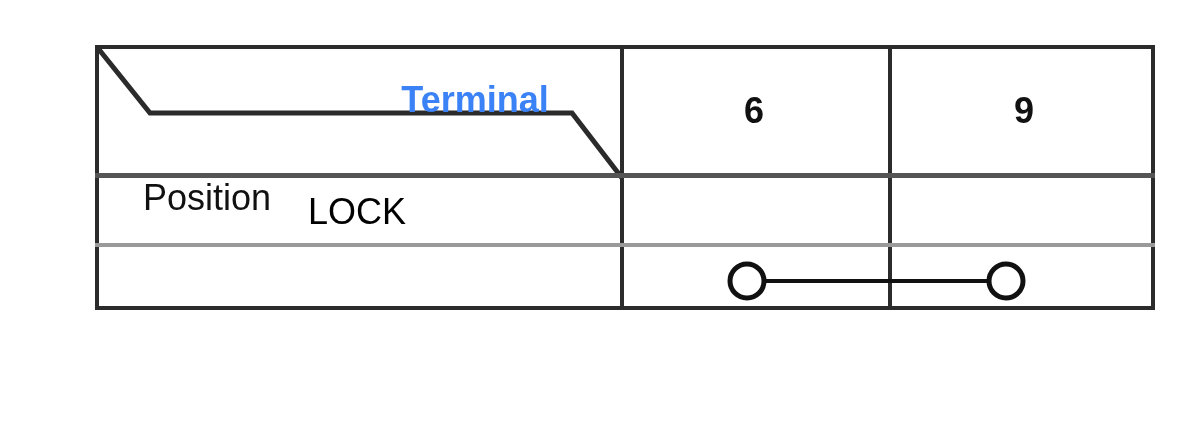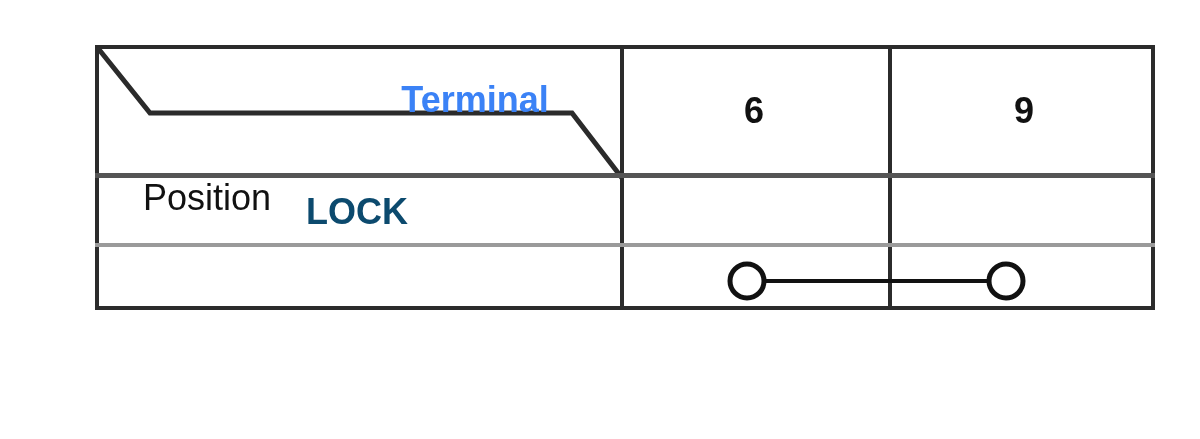--- a/index.html
+++ b/index.html
@@ -112,22 +112,22 @@
   }
   .col-num.c1 { left: 659px; }
   .col-num.c2 { left: 929px; }
 
   
   .row-label {
     position: absolute;
     left: 262px;
     transform: translate(-50%, -50%);
     font-size: 36px;
-    font-weight: bold;
-    color: #0c4a6e;
+    font-weight: normal;
+    color: #000000;
     white-space: nowrap;
   }
   .row-label.r1 { top: 167px; }
   .row-label.r2 { top: 236px; }
 
   
   .continuity {
     position: absolute;
     left: 620px;
     top: 206px;

